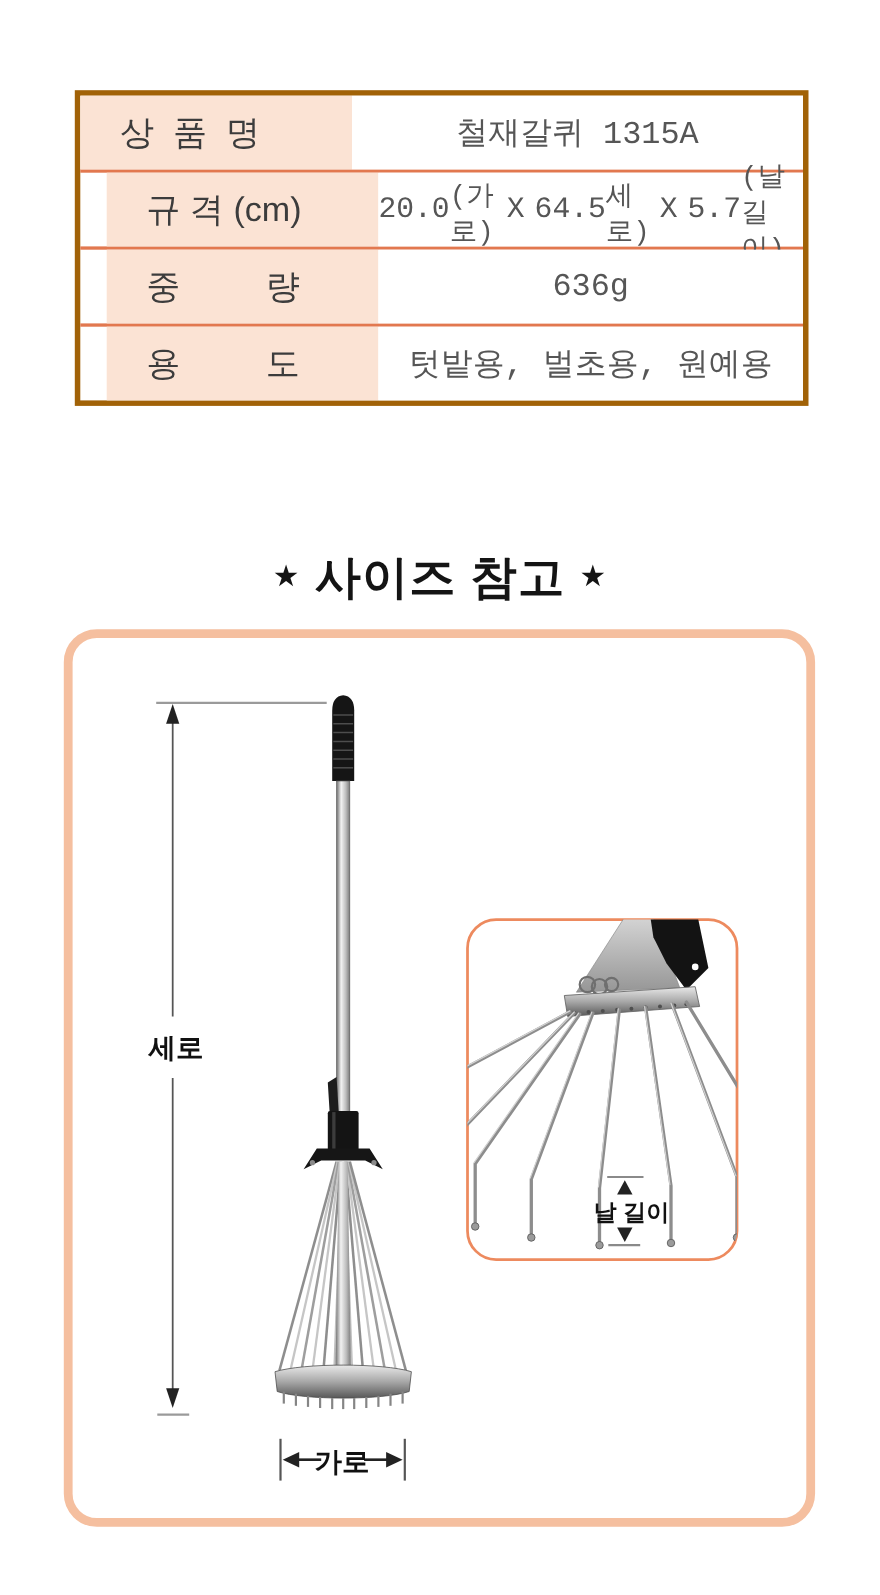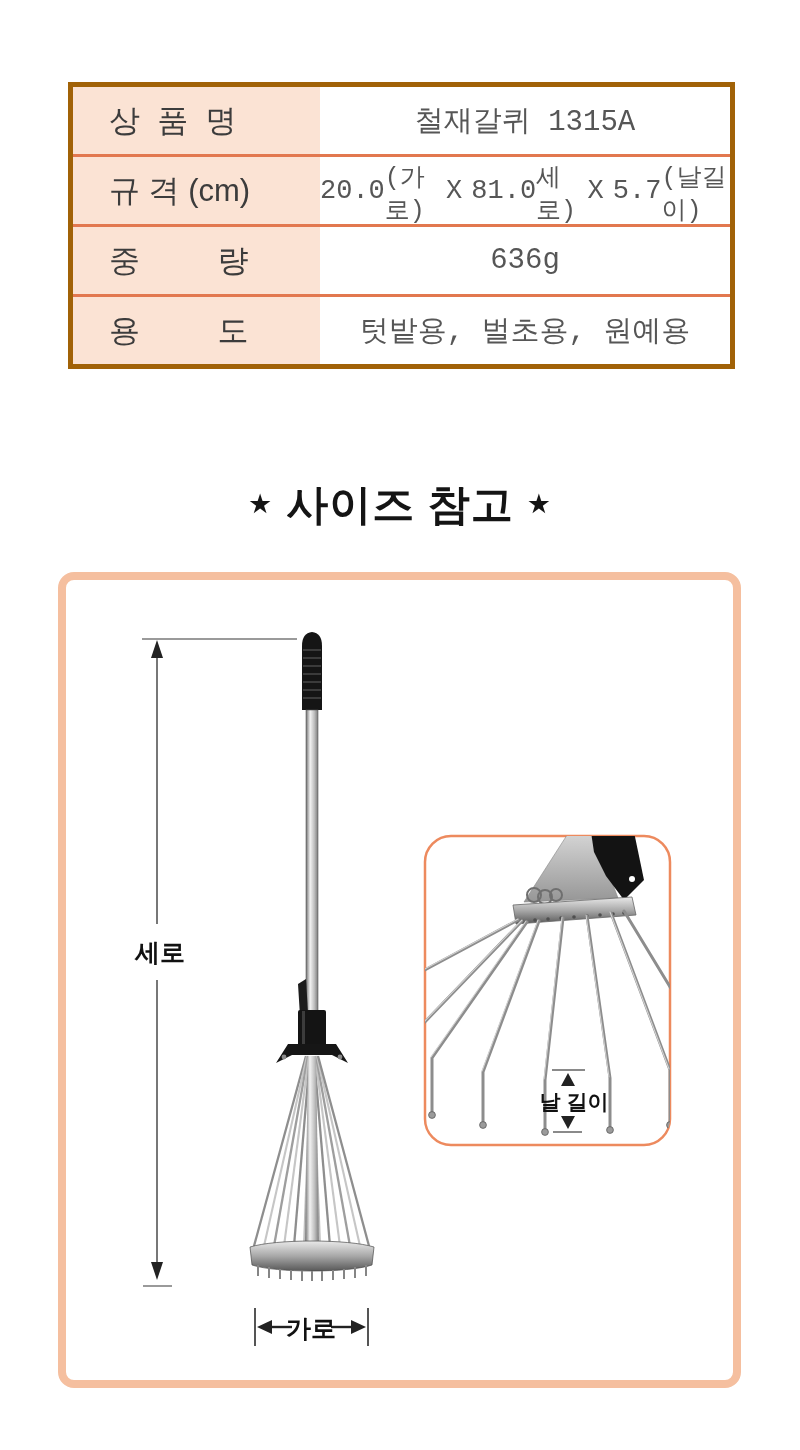--- a/index.html
+++ b/index.html
@@ -8,64 +8,64 @@
     font-family:"Liberation Sans","DejaVu Sans",sans-serif;
     overflow:hidden;
   }
 
   
   .spec-table {
     position:absolute; left:68px; top:82px; width:667px;
     border:5px solid #a16207; box-sizing:border-box; background:#ffffff;
   }
   .spec-row { display:flex; height:67px; }
-  .spec-row + .spec-row { border-top:3px solid #e2784f; }
+  .spec-row + .spec-row { border-top:3px solid #e2784f;padding-left:24px; }
   .cell-label {
     width:247px; box-sizing:border-box; background:#fbe3d4;
     display:flex; align-items:center; padding-left:36px;
     font-size:31px; color:#3c3c3c; white-space:pre;
   }
   .cell-value {
     flex:1; display:flex; align-items:center; justify-content:center;
     font-size:29px; color:#565656; background:#ffffff;font-family:Liberation Mono, monospace;
   }
   .spec-value { font-size:27px; }
   .spec-value .small { font-size:25px; padding-top:4px; }
   .spec-value .xsep { margin:0 9px; }
 
   
   .size-title {
-    position:absolute; left:0; top:477px; width:800px; text-align:center;
+    position:absolute; left:0; top:497px; width:800px; text-align:center;
     font-size:42px; font-weight:bold; color:#141414; letter-spacing:1px;
   }
   .size-title .star { font-size:27px; vertical-align:6px; margin:0 13px; color:#141414; }
 
   
   .diagram-box {
     position:absolute; left:58px; top:572px; width:667px; height:800px;
-    border:8px solid #f5bf9f; border-radius:16px; background:#ffffff;
+    border:8px solid #f5bf9f; border-radius:30px; background:#ffffff;
   }
   .diagram-box svg { position:absolute; left:0; top:0; }
   text { font-family:"Liberation Sans","DejaVu Sans",sans-serif; }
 </style>
 </head>
 <body>
 
 <div class="spec-table">
   <div class="spec-row">
     <div class="cell-label">상&nbsp;&nbsp;품&nbsp;&nbsp;명</div>
     <div class="cell-value">철재갈퀴 1315A</div>
   </div>
   <div class="spec-row">
     <div class="cell-label">규&nbsp;격&nbsp;(cm)</div>
     <div class="cell-value spec-value">
       <span class="num">20.0</span>
         <span class="small">(가로)</span>
         <span class="num xsep">X</span>
-        <span class="num">81.0</span>
+        <span class="num">64.5</span>
         <span class="small">세로)</span>
         <span class="num xsep">X</span>
         <span class="num">5.7</span>
         <span class="small">(날길이)</span>
     </div>
   </div>
   <div class="spec-row">
     <div class="cell-label">중&nbsp;&nbsp;&nbsp;&nbsp;&nbsp;&nbsp;&nbsp;&nbsp;&nbsp;량</div>
     <div class="cell-value">636g</div>
   </div>

